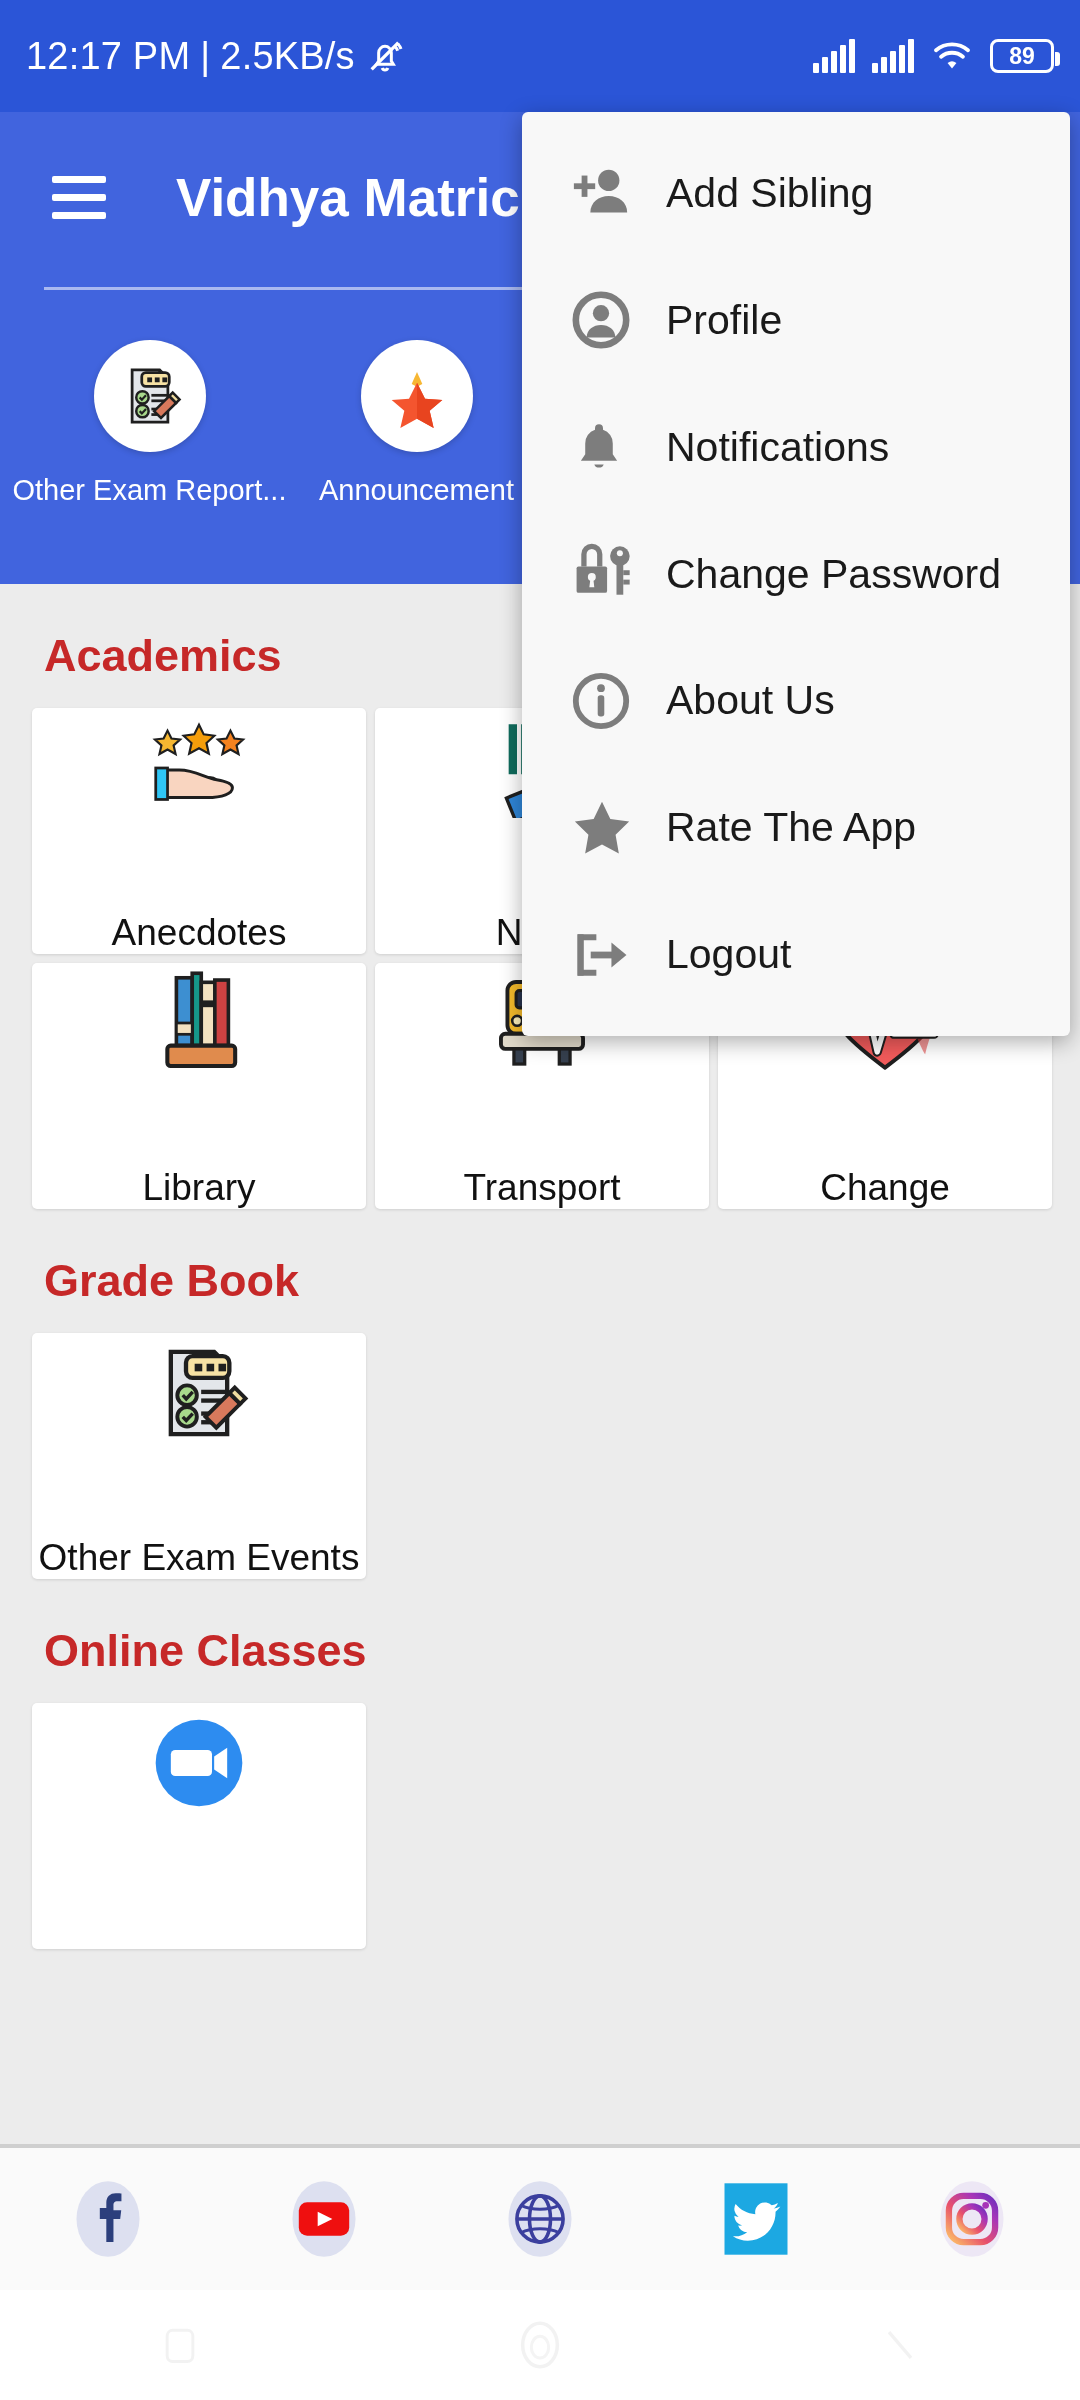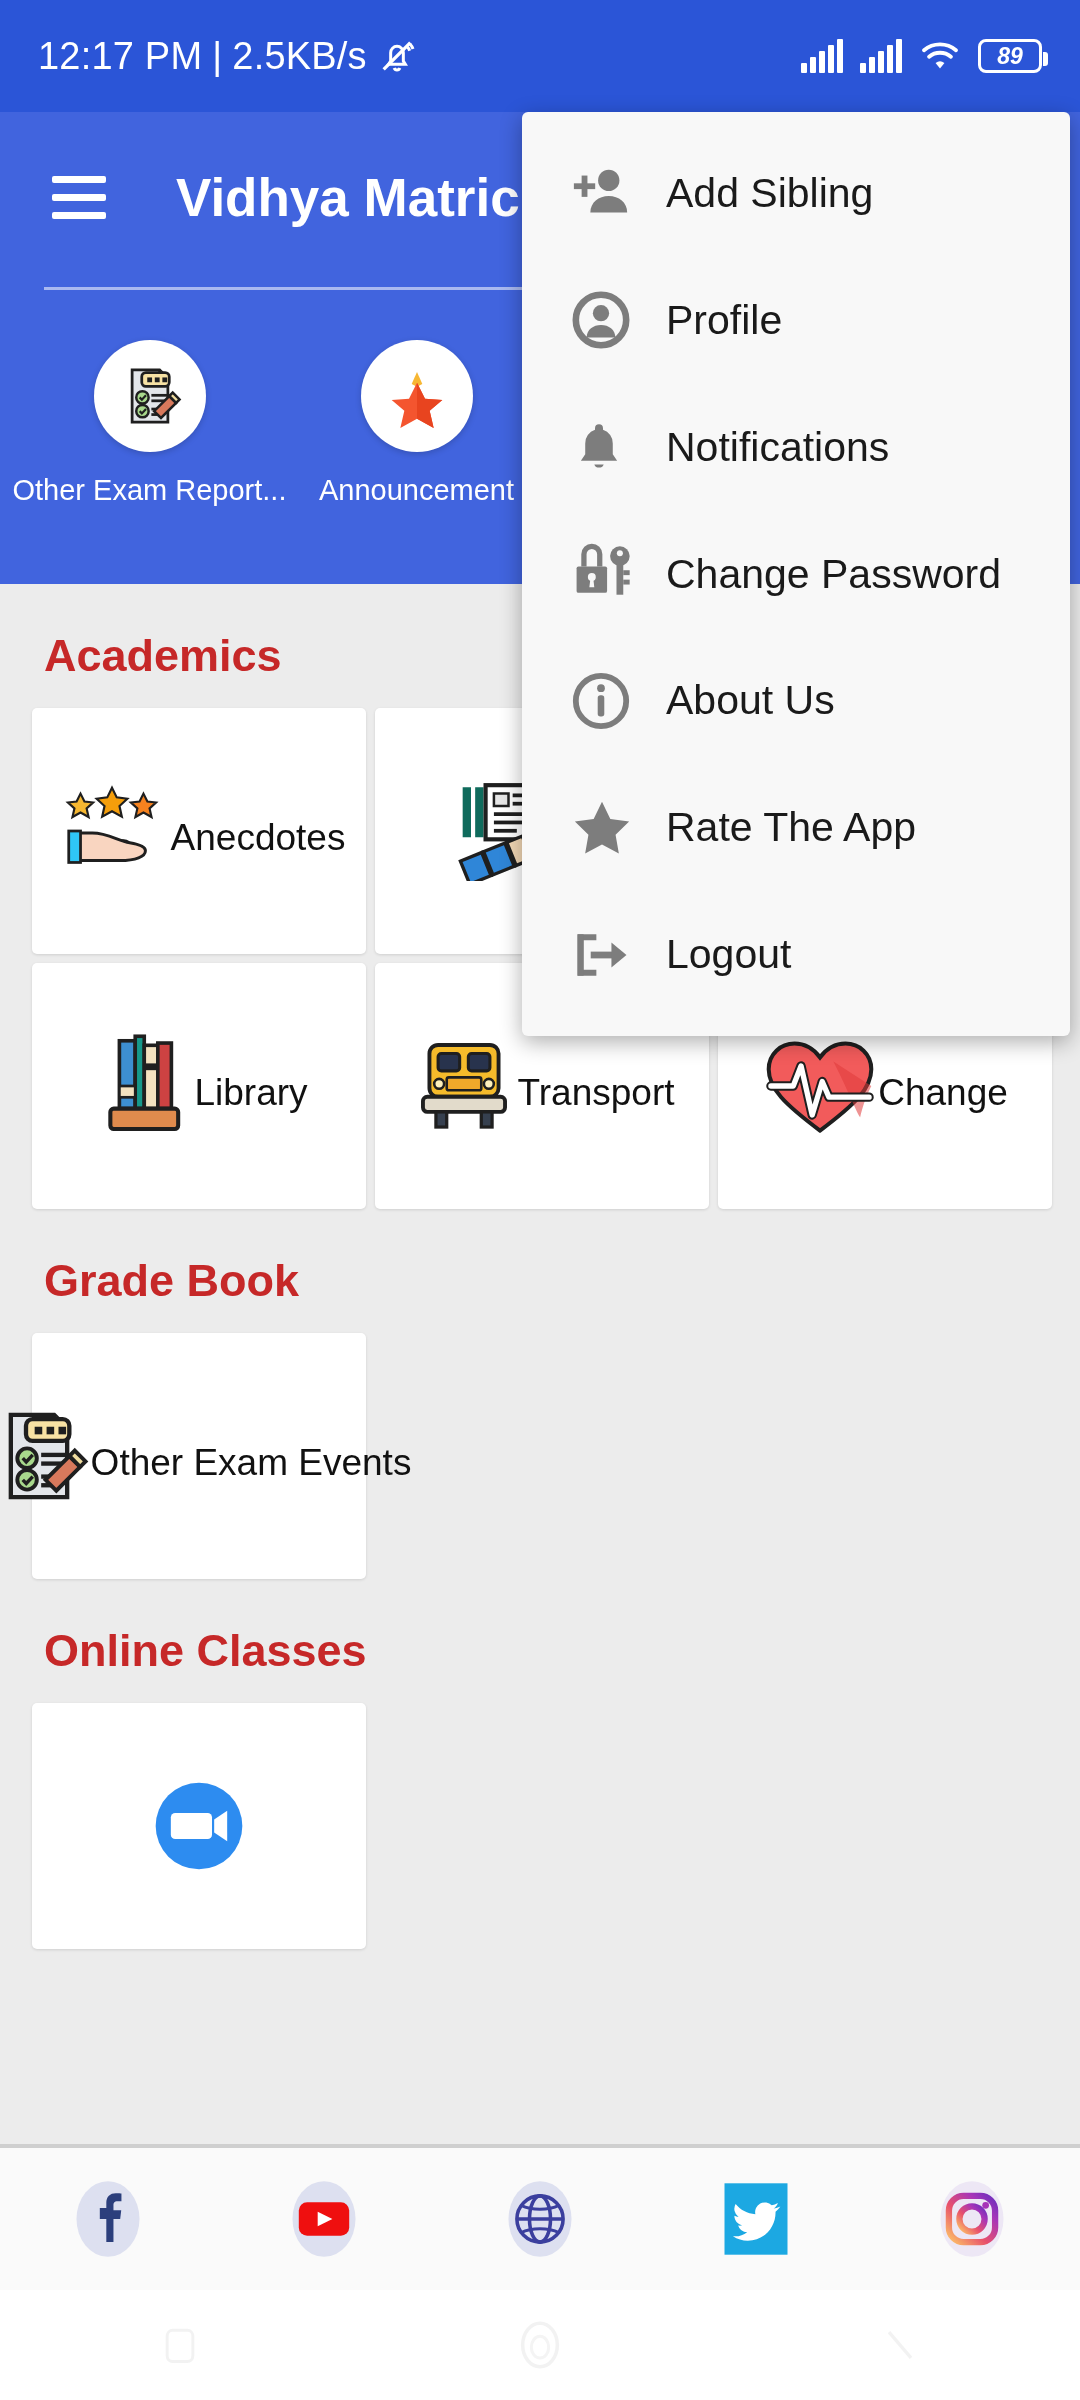--- a/index.html
+++ b/index.html
@@ -9,24 +9,24 @@
     background: #ffffff;
     overflow: hidden;
   }
   #screen { position: relative; width: 1080px; height: 2400px; background: #ececec; }
 
   
   .status-bar {
     position: absolute; top: 0; left: 0; width: 1080px; height: 112px;
     background: #2b55d7; color: #fff;
     display: flex; align-items: center; justify-content: space-between;
-    padding: 0 38px;
+    padding: 0 26px;
   }
   .status-left { display: flex; align-items: center; gap: 10px; font-size: 38px; letter-spacing: .2px; }
-  .status-right { display: flex; align-items: flex-end; gap: 17px; font-style: italic; }
+  .status-right { display: flex; align-items: flex-end; gap: 17px; }
   .sig { display: flex; align-items: flex-end; gap: 3px; height: 34px; }
   .sig i { display: block; width: 6px; background: #fff; border-radius: 1px; }
   .sig i:nth-child(1) { height: 10px; }
   .sig i:nth-child(2) { height: 16px; }
   .sig i:nth-child(3) { height: 22px; }
   .sig i:nth-child(4) { height: 28px; }
   .sig i:nth-child(5) { height: 34px; }
   .battery {
     width: 64px; height: 34px; border: 3px solid #fff; border-radius: 8px;
     display: flex; align-items: center; justify-content: center;
@@ -65,21 +65,21 @@
   .quick-label { margin-top: 22px; color: #fff; font-size: 29px; white-space: nowrap; }
   .carousel-dots { position: absolute; top: 535px; left: 0; width: 1080px; display: flex; justify-content: center; gap: 14px; }
   .dot { width: 20px; height: 20px; border-radius: 50%; border: 2px solid rgba(255,255,255,.9); background: transparent; }
 
   
   .content { position: absolute; top: 584px; left: 0; width: 1080px; height: 1560px; background: #ececec; overflow: hidden; }
   .section-title { color: #c62828; font-size: 45px; font-weight: bold; margin: 46px 0 26px 44px; }
   .grid { display: flex; flex-wrap: wrap; gap: 9px; padding-left: 32px; width: 1080px; }
   .card {
     width: 334px; height: 246px; background: #fff; border-radius: 5px;
-    display: flex; flex-direction: row; align-items: center; justify-content: center;
+    display: flex; flex-direction: column; align-items: center; justify-content: space-between;
     box-shadow: 0 1px 3px rgba(0,0,0,.12); cursor: pointer;
   }
   .card-icon { height: 120px; display: flex; align-items: center; justify-content: center; }
   .card-label { margin-top: 14px; font-size: 37px; color: #111; white-space: nowrap; }
 
   
   .social-bar {
     position: absolute; top: 2144px; left: 0; width: 1080px; height: 146px;
     background: #fafafa; border-top: 4px solid #cfcfcf;
     display: flex; align-items: center; justify-content: space-around;

